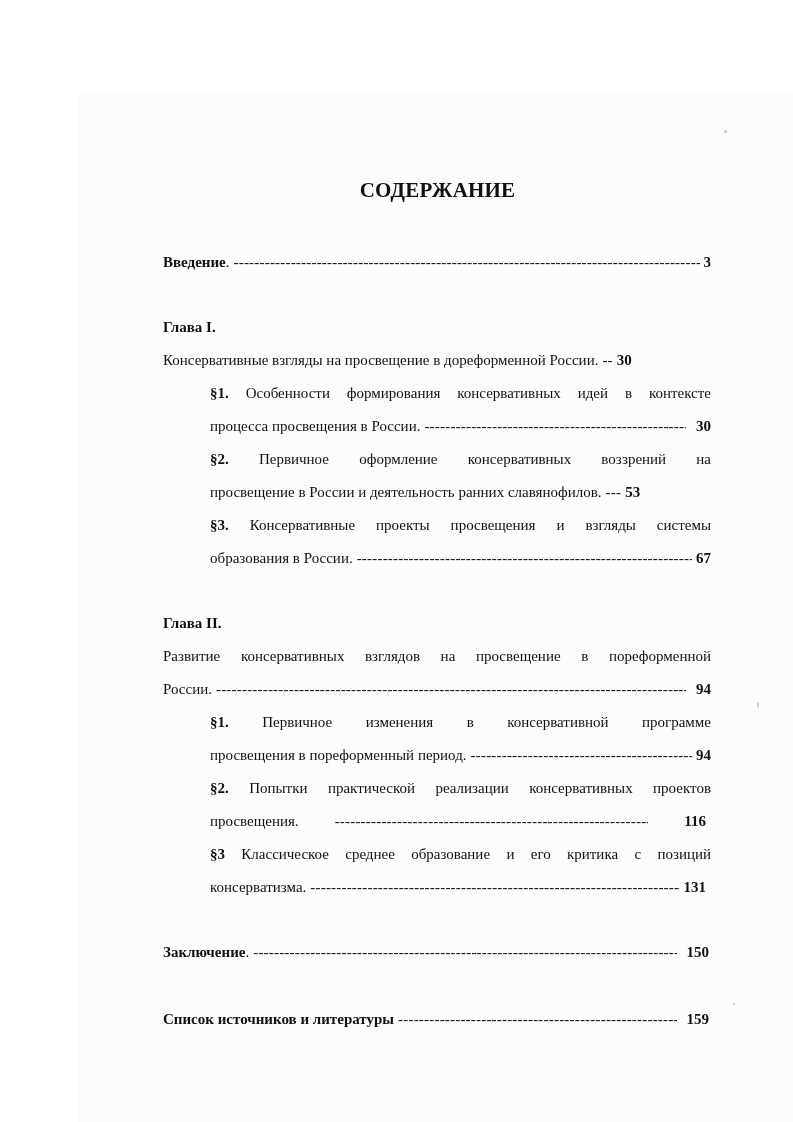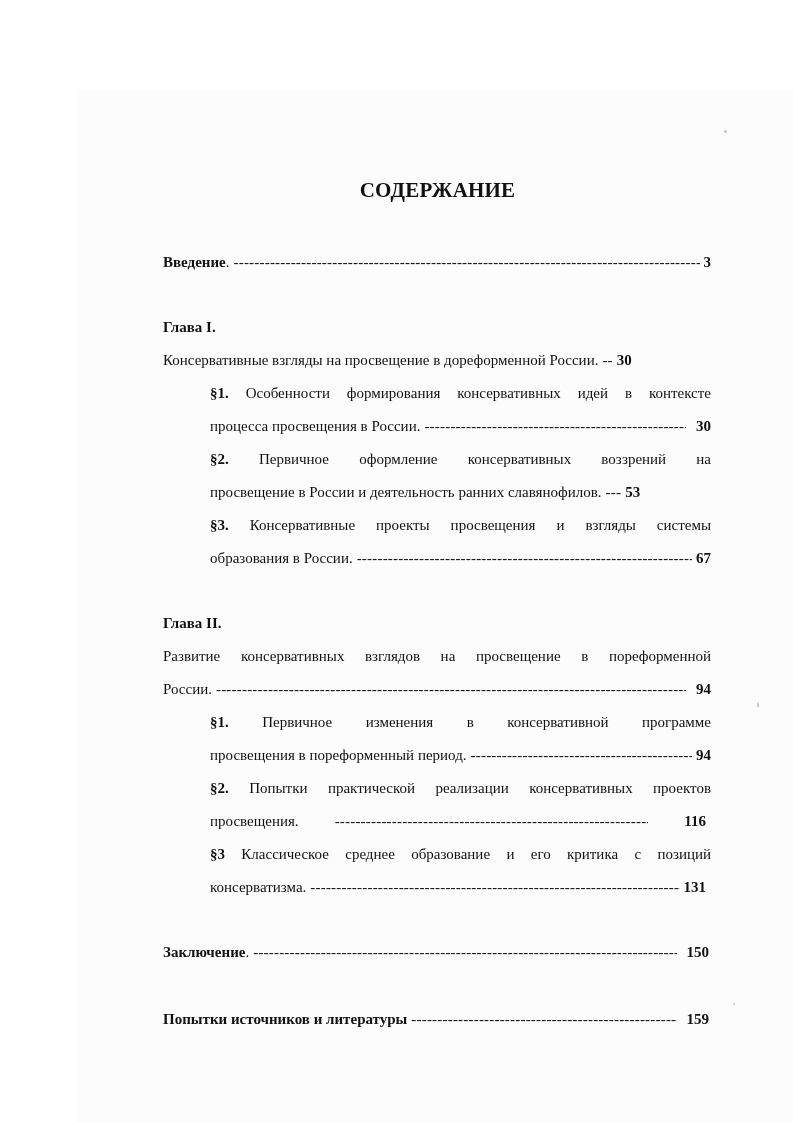--- a/index.html
+++ b/index.html
@@ -169,21 +169,21 @@
     <span class="num">131</span>
   </div>
 
   <div class="line left0 row" style="top:942px;width:546px;">
     <span class="txt"><span class="b">Заключение</span><span>.</span></span>
     <span class="dots" style="margin-right:10px;">-------------------------------------------------------------------------------------------</span>
     <span class="num">150</span>
   </div>
 
   <div class="line left0 row" style="top:1009px;width:546px;">
-    <span class="txt b">Попытки источников и литературы</span>
+    <span class="txt b">Список источников и литературы</span>
     <span class="dots" style="margin-right:10px;">------------------------------------------------------------</span>
     <span class="num">159</span>
   </div>
 
   <div class="speck" style="left:724px;top:130px;width:3px;height:3px;"></div>
   <div class="speck" style="left:757px;top:702px;width:2px;height:6px;"></div>
   <div class="speck" style="left:733px;top:1003px;width:2px;height:2px;"></div>
 </div>
 
 </body></html>

